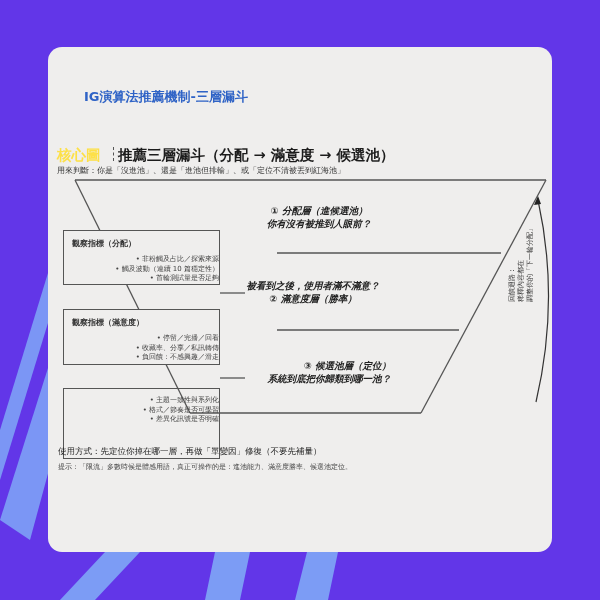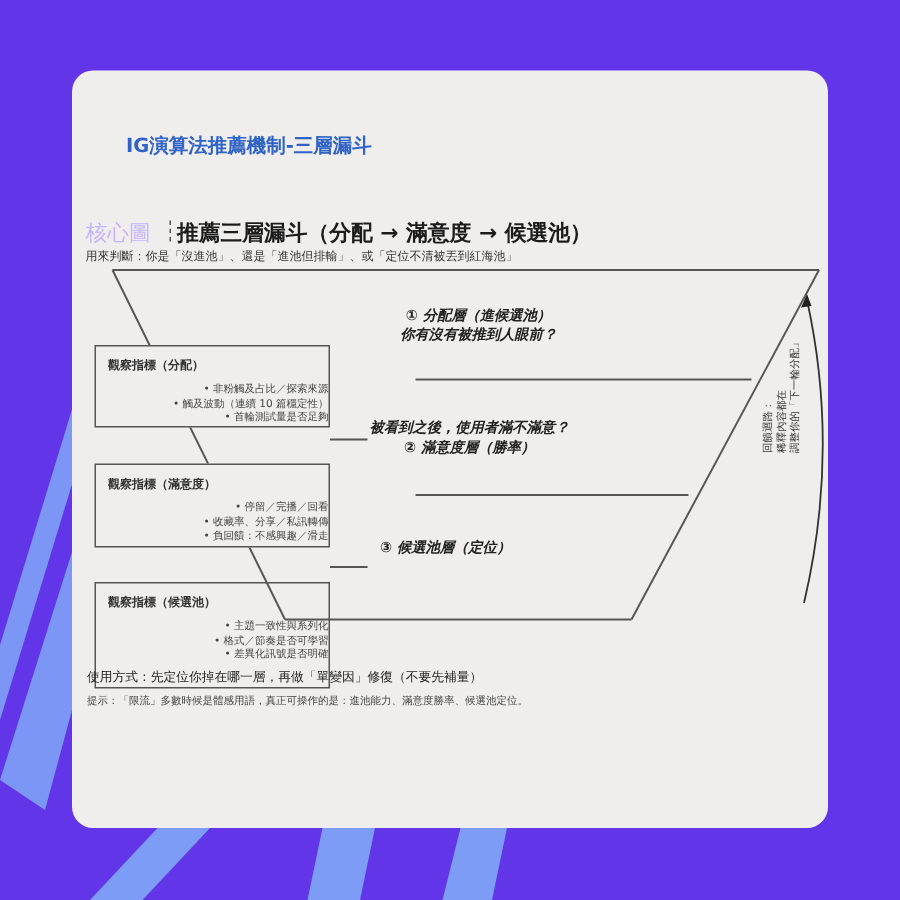--- a/index.html
+++ b/index.html
@@ -1,20 +1,20 @@
 <!DOCTYPE html>
 <html><head>
 <meta charset="utf-8">
 <style>
   html, body { margin:0; padding:0; }
   body { width:600px; height:600px; position:relative; overflow:hidden; background:#6236e8; font-family:"DejaVu Sans", "Liberation Sans", sans-serif; }
   .bg-svg { position:absolute; left:0; top:0; width:600px; height:600px; }
   .card { position:absolute; left:48px; top:47px; width:504px; height:505px; background:#efeeed; border-radius:14px; }
   .title { position:absolute; left:84px; top:88px; font-size:13px; font-weight:bold; color:#2f63c6; letter-spacing:0px; white-space:nowrap; }
-  .core-label { position:absolute; left:57px; top:146px; font-size:14.5px; font-weight:normal; color:#c4b5fd; white-space:nowrap; }
+  .core-label { position:absolute; left:57px; top:146px; font-size:14.5px; font-weight:bold; color:#fde047; white-space:nowrap; }
   .sep { position:absolute; left:113px; top:147px; width:0; height:14px; border-left:1.3px dashed #555; }
   .core-title { position:absolute; left:118px; top:146px; font-size:14.5px; font-weight:bold; color:#1c1c1c; white-space:nowrap; }
   .usage { position:absolute; left:57px; top:165px; font-size:8px; color:#333; white-space:nowrap; }
   .diagram-svg { position:absolute; left:0; top:0; width:600px; height:600px; pointer-events:none; }
   .layer-label { position:absolute; font-size:9.5px; font-weight:bold; color:#222; text-align:center; white-space:nowrap; line-height:12.5px;font-style:italic; }
   .box { position:absolute; left:63px; width:157px; border:1.3px solid #555; background:#efeeed; box-sizing:border-box; padding:7px 0 0 8px; }
   .box-title { font-size:8px; font-weight:bold; color:#333; margin-bottom:6px; white-space:nowrap; }
   .box-item { font-size:7px; color:#444; line-height:9.5px; white-space:nowrap;text-align:right; }
   .box-item::before { content:"• "; }
   .method { position:absolute; left:58px; top:446px; font-size:8.5px; color:#222; white-space:nowrap; }
@@ -59,40 +59,40 @@
 </svg>
 
 <div class="layer-label" style="left:244px; top:205px; width:150px;">
   <div>① 分配層（進候選池）</div>
   <div>你有沒有被推到人眼前？</div>
 </div>
 <div class="layer-label" style="left:233px; top:280px; width:160px;">
   <div>被看到之後，使用者滿不滿意？</div>
   <div>② 滿意度層（勝率）</div>
 </div>
-<div class="layer-label" style="left:222px; top:360px; width:150px;">
+<div class="layer-label" style="left:241px; top:360px; width:150px;text-align:right;">
   <div>③ 候選池層（定位）</div>
+  <div>系統到底把你歸類到哪一池？</div>
 </div>
 
 <div class="box" style="top:230px; height:55px;">
   <div class="box-title">觀察指標（分配）</div>
   <div class="box-item">非粉觸及占比／探索來源</div>
   <div class="box-item">觸及波動（連續 10 篇穩定性）</div>
   <div class="box-item">首輪測試量是否足夠</div>
 </div>
 
 <div class="box" style="top:309px; height:56px;">
   <div class="box-title">觀察指標（滿意度）</div>
   <div class="box-item">停留／完播／回看</div>
   <div class="box-item">收藏率、分享／私訊轉傳</div>
   <div class="box-item">負回饋：不感興趣／滑走</div>
 </div>
 
 <div class="box" style="top:388px; height:71px; background:transparent;">
-  <div class="box-title">觀察指標（候選池）</div>
   <div class="box-item">主題一致性與系列化</div>
   <div class="box-item">格式／節奏是否可學習</div>
   <div class="box-item">差異化訊號是否明確</div>
 </div>
 
 <div class="feedback">
   <div>回饋迴路：</div>
   <div>稀釋內容都在</div>
   <div>調整你的「下一輪分配」</div>
 </div>

